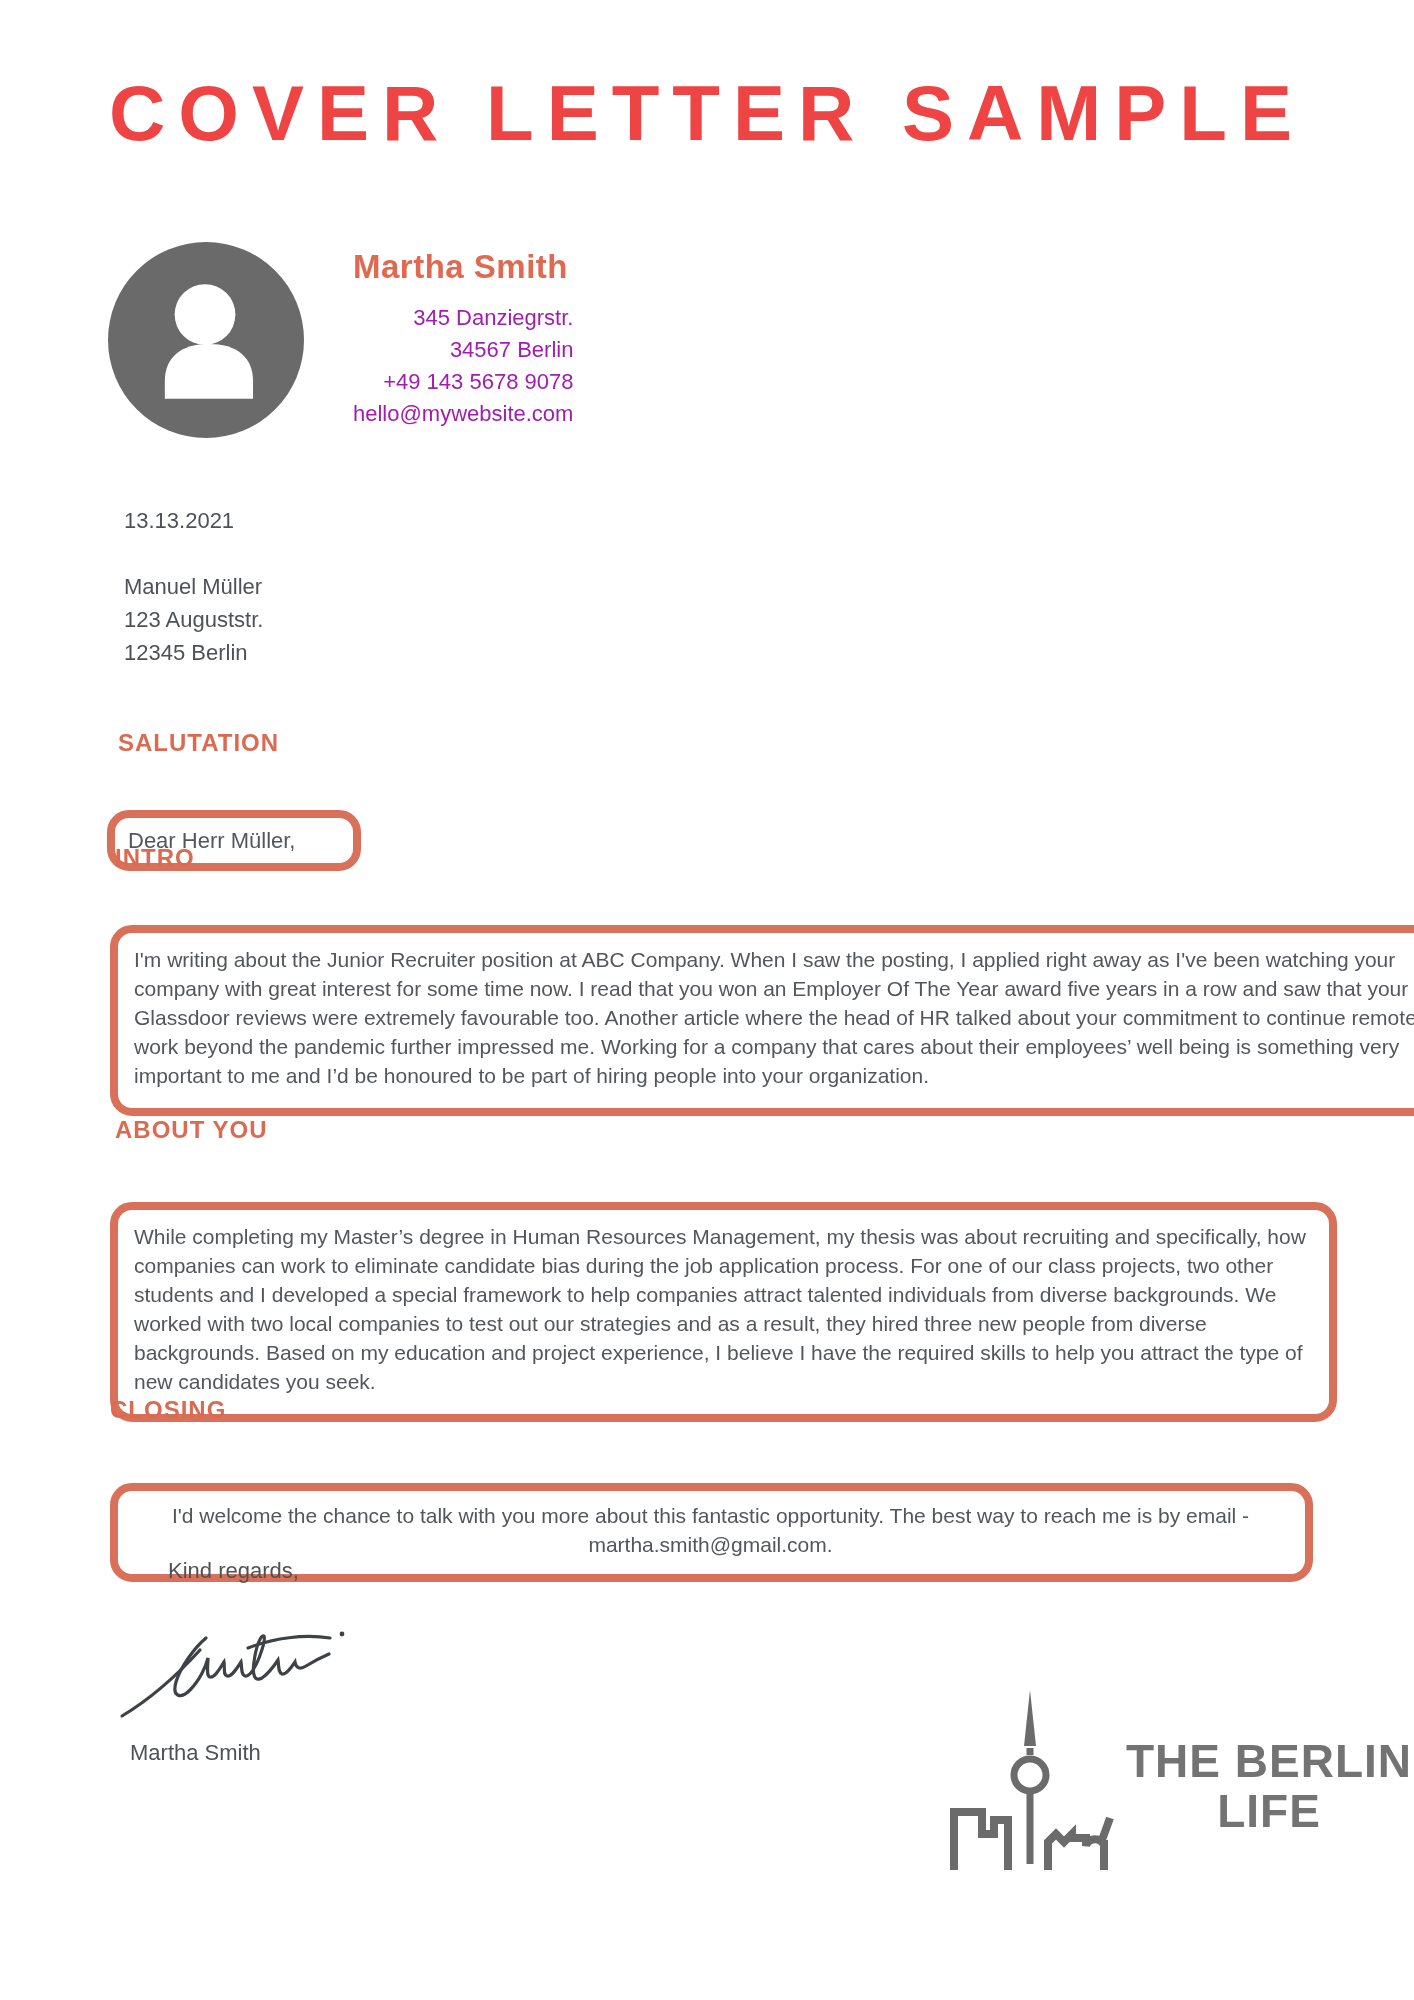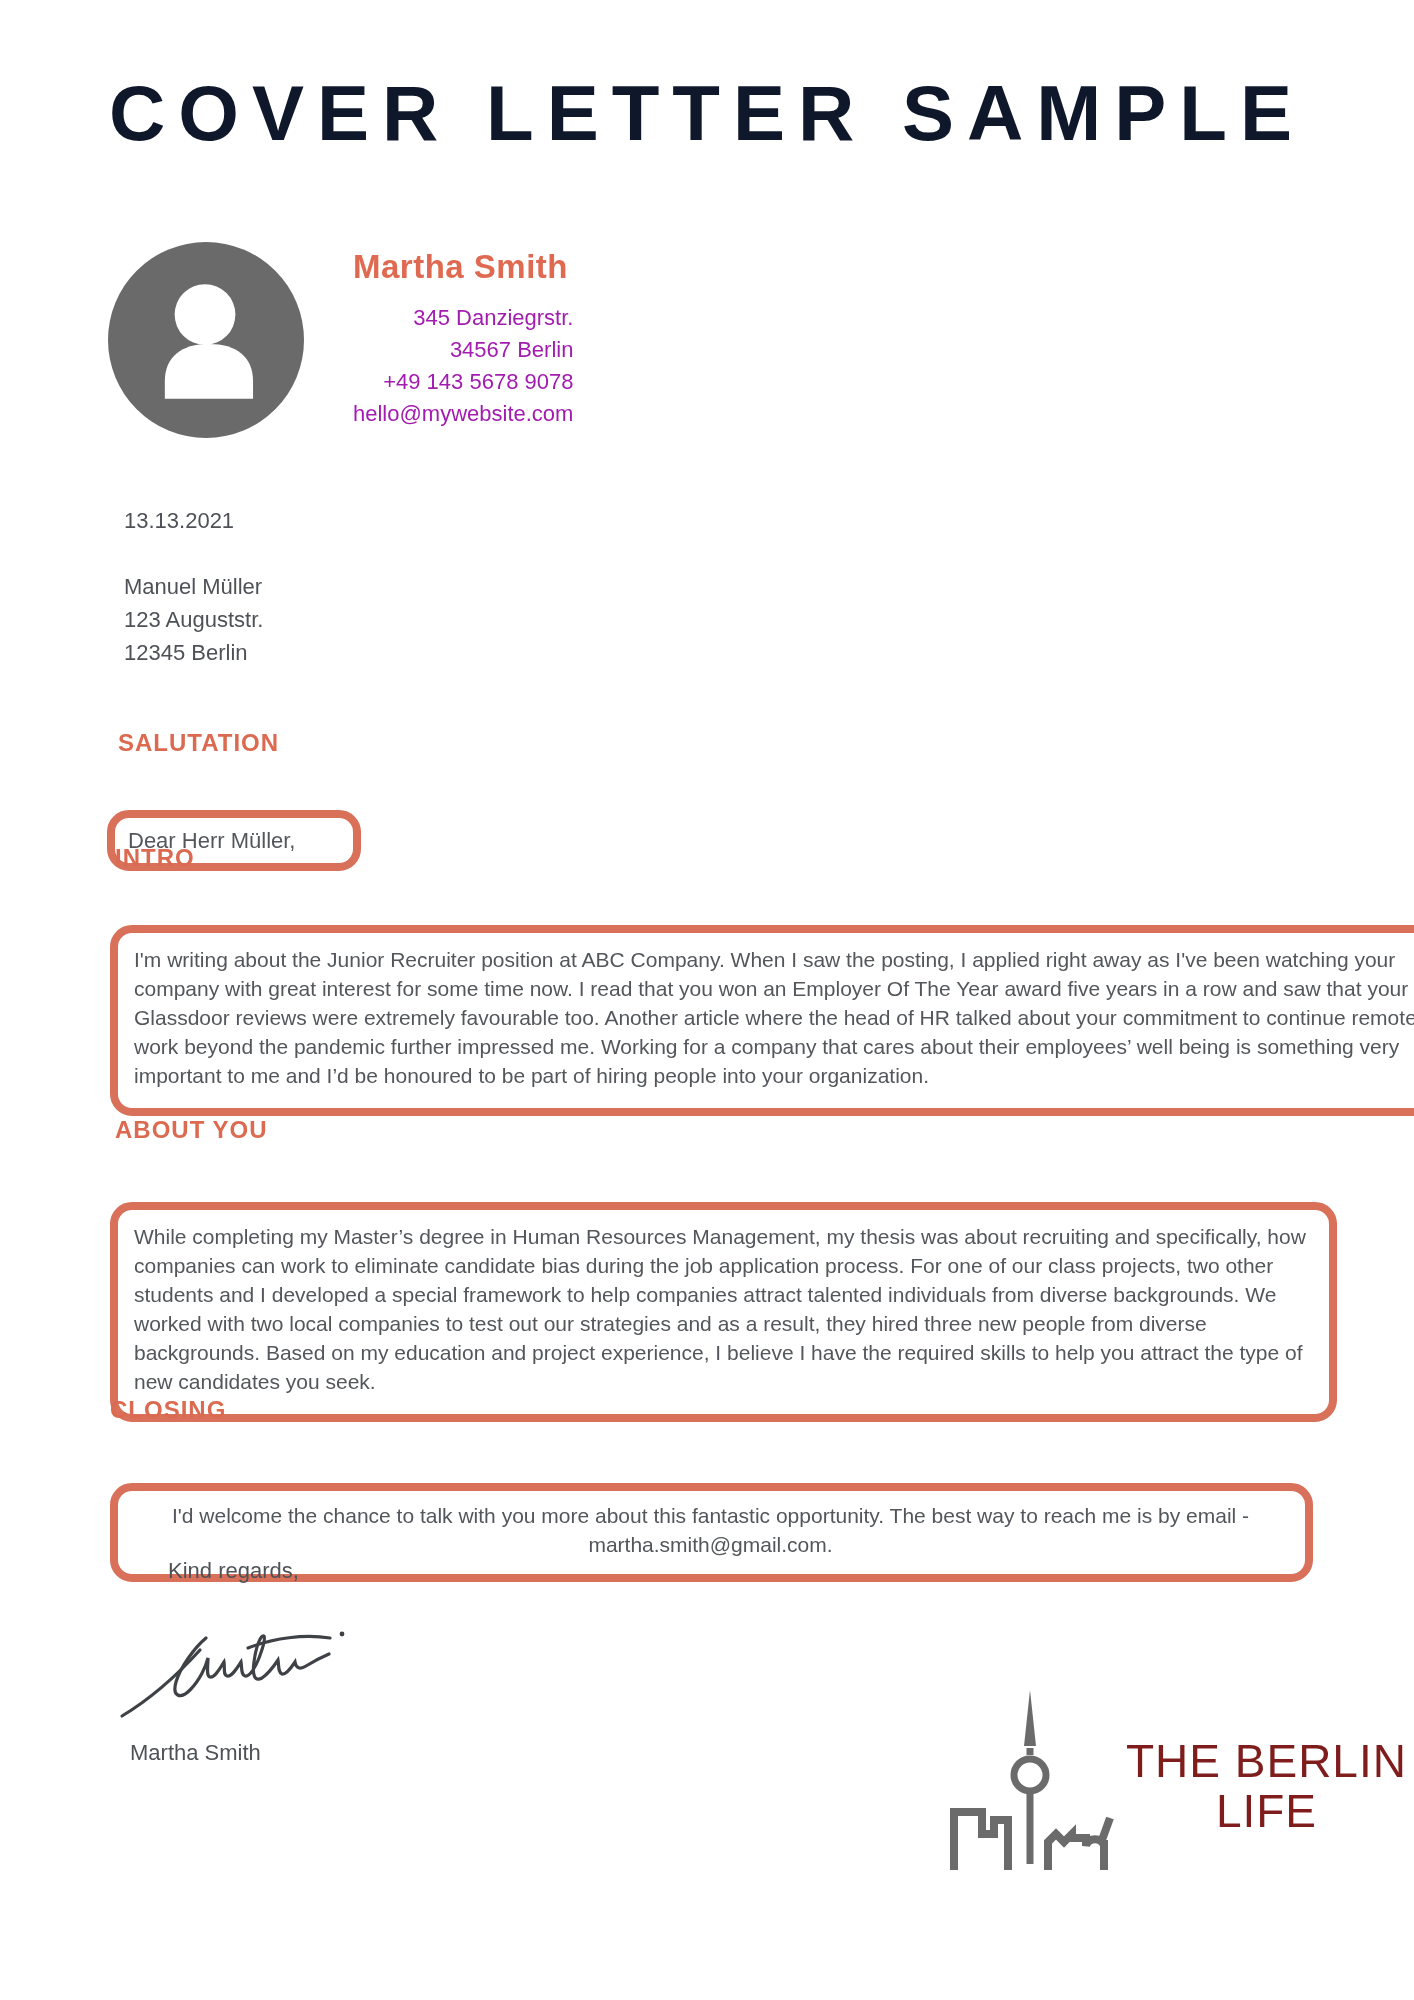--- a/index.html
+++ b/index.html
@@ -5,21 +5,21 @@
   html,body { margin:0; padding:0; background:#e9e9e9; }
   .page {
     position:relative; width:1414px; height:2000px; margin:0 auto;
     background:#ffffff; overflow:hidden;
     font-family:"Liberation Sans", sans-serif;
     -webkit-font-smoothing:antialiased;
   }
   .title {
     position:absolute; top:68px; left:0; width:100%;
     text-align:center; font-size:78px; font-weight:800;
-    letter-spacing:13px; color:#0f172a; white-space:nowrap;
+    letter-spacing:13px; color:#ef4444; white-space:nowrap;
   }
   .avatar { position:absolute; left:108px; top:242px; width:196px; height:196px; }
 
   .sender { position:absolute; left:353px; top:248px; }
   .sender-name { font-size:33px; font-weight:700; color:#E06A51; margin:0 0 16px 0; letter-spacing:0.5px; }
   .sender-line { font-size:22px; color:#a21caf; line-height:32px;text-align:right; }
 
   .date { position:absolute; left:124px; top:508px; font-size:22px; color:#4E5257; }
   .recipient { position:absolute; left:124px; top:570px; font-size:22px; color:#4E5257; line-height:33px; }
 
@@ -42,22 +42,22 @@
   .box-about   { left:110px; top:1154px; width:1227px; padding:12px 18px 18px 16px; }
   .box-closing { left:110px; top:1435px; width:1203px; padding:10px 18px 15px 16px;text-align:center; }
 
   .kind-regards { position:absolute; left:136px; top:1558px; font-size:22px; color:#4E5257;margin-left:32px; }
   .signature { position:absolute; left:118px; top:1620px; }
   .signed-name { position:absolute; left:130px; top:1740px; font-size:22px; color:#4E5257; }
 
   .logo { position:absolute; left:946px; top:1688px; display:flex; align-items:flex-start; }
   .logo-text {
     margin:48px 0 16px 12px; text-align:center;
-    font-weight:400; font-size:46px; line-height:50px;
-    color:#7f1d1d; letter-spacing:1px; white-space:nowrap;
+    font-weight:700; font-size:46px; line-height:50px;
+    color:#737373; letter-spacing:1px; white-space:nowrap;
   }
 </style>
 </head>
 <body>
 
 <div class="page">
 
   <div class="title">COVER LETTER SAMPLE</div>
 
   <div class="avatar">

